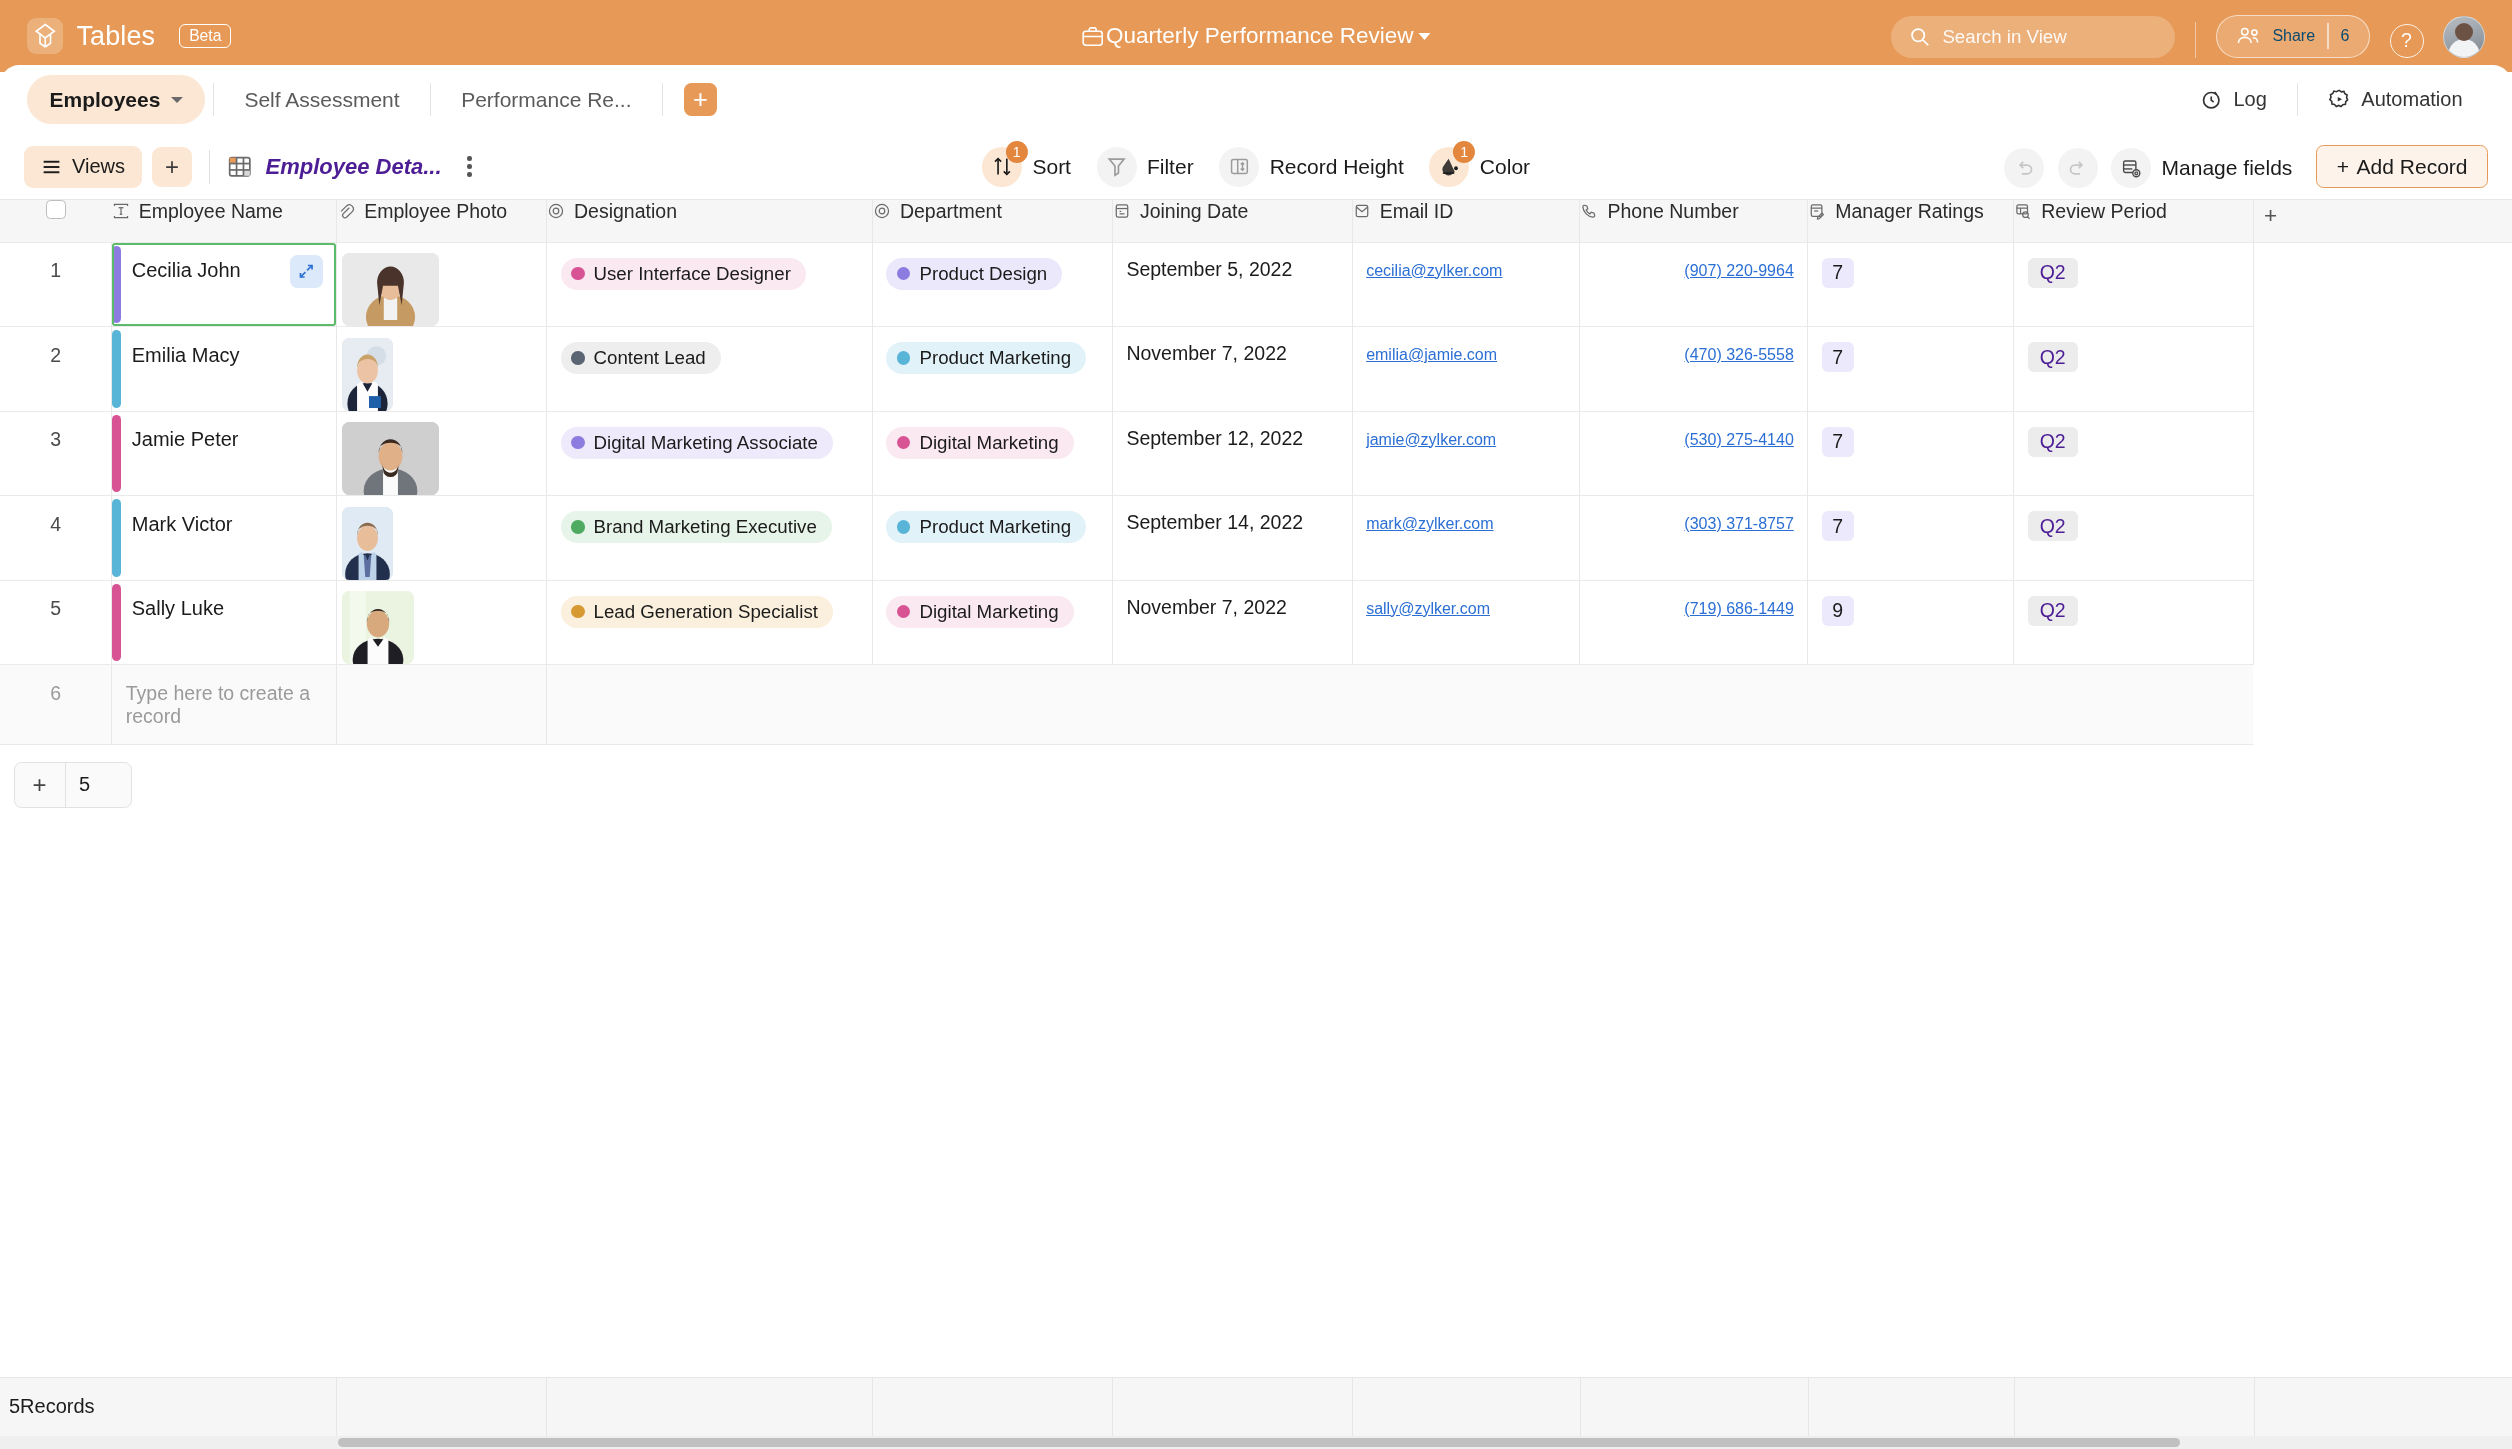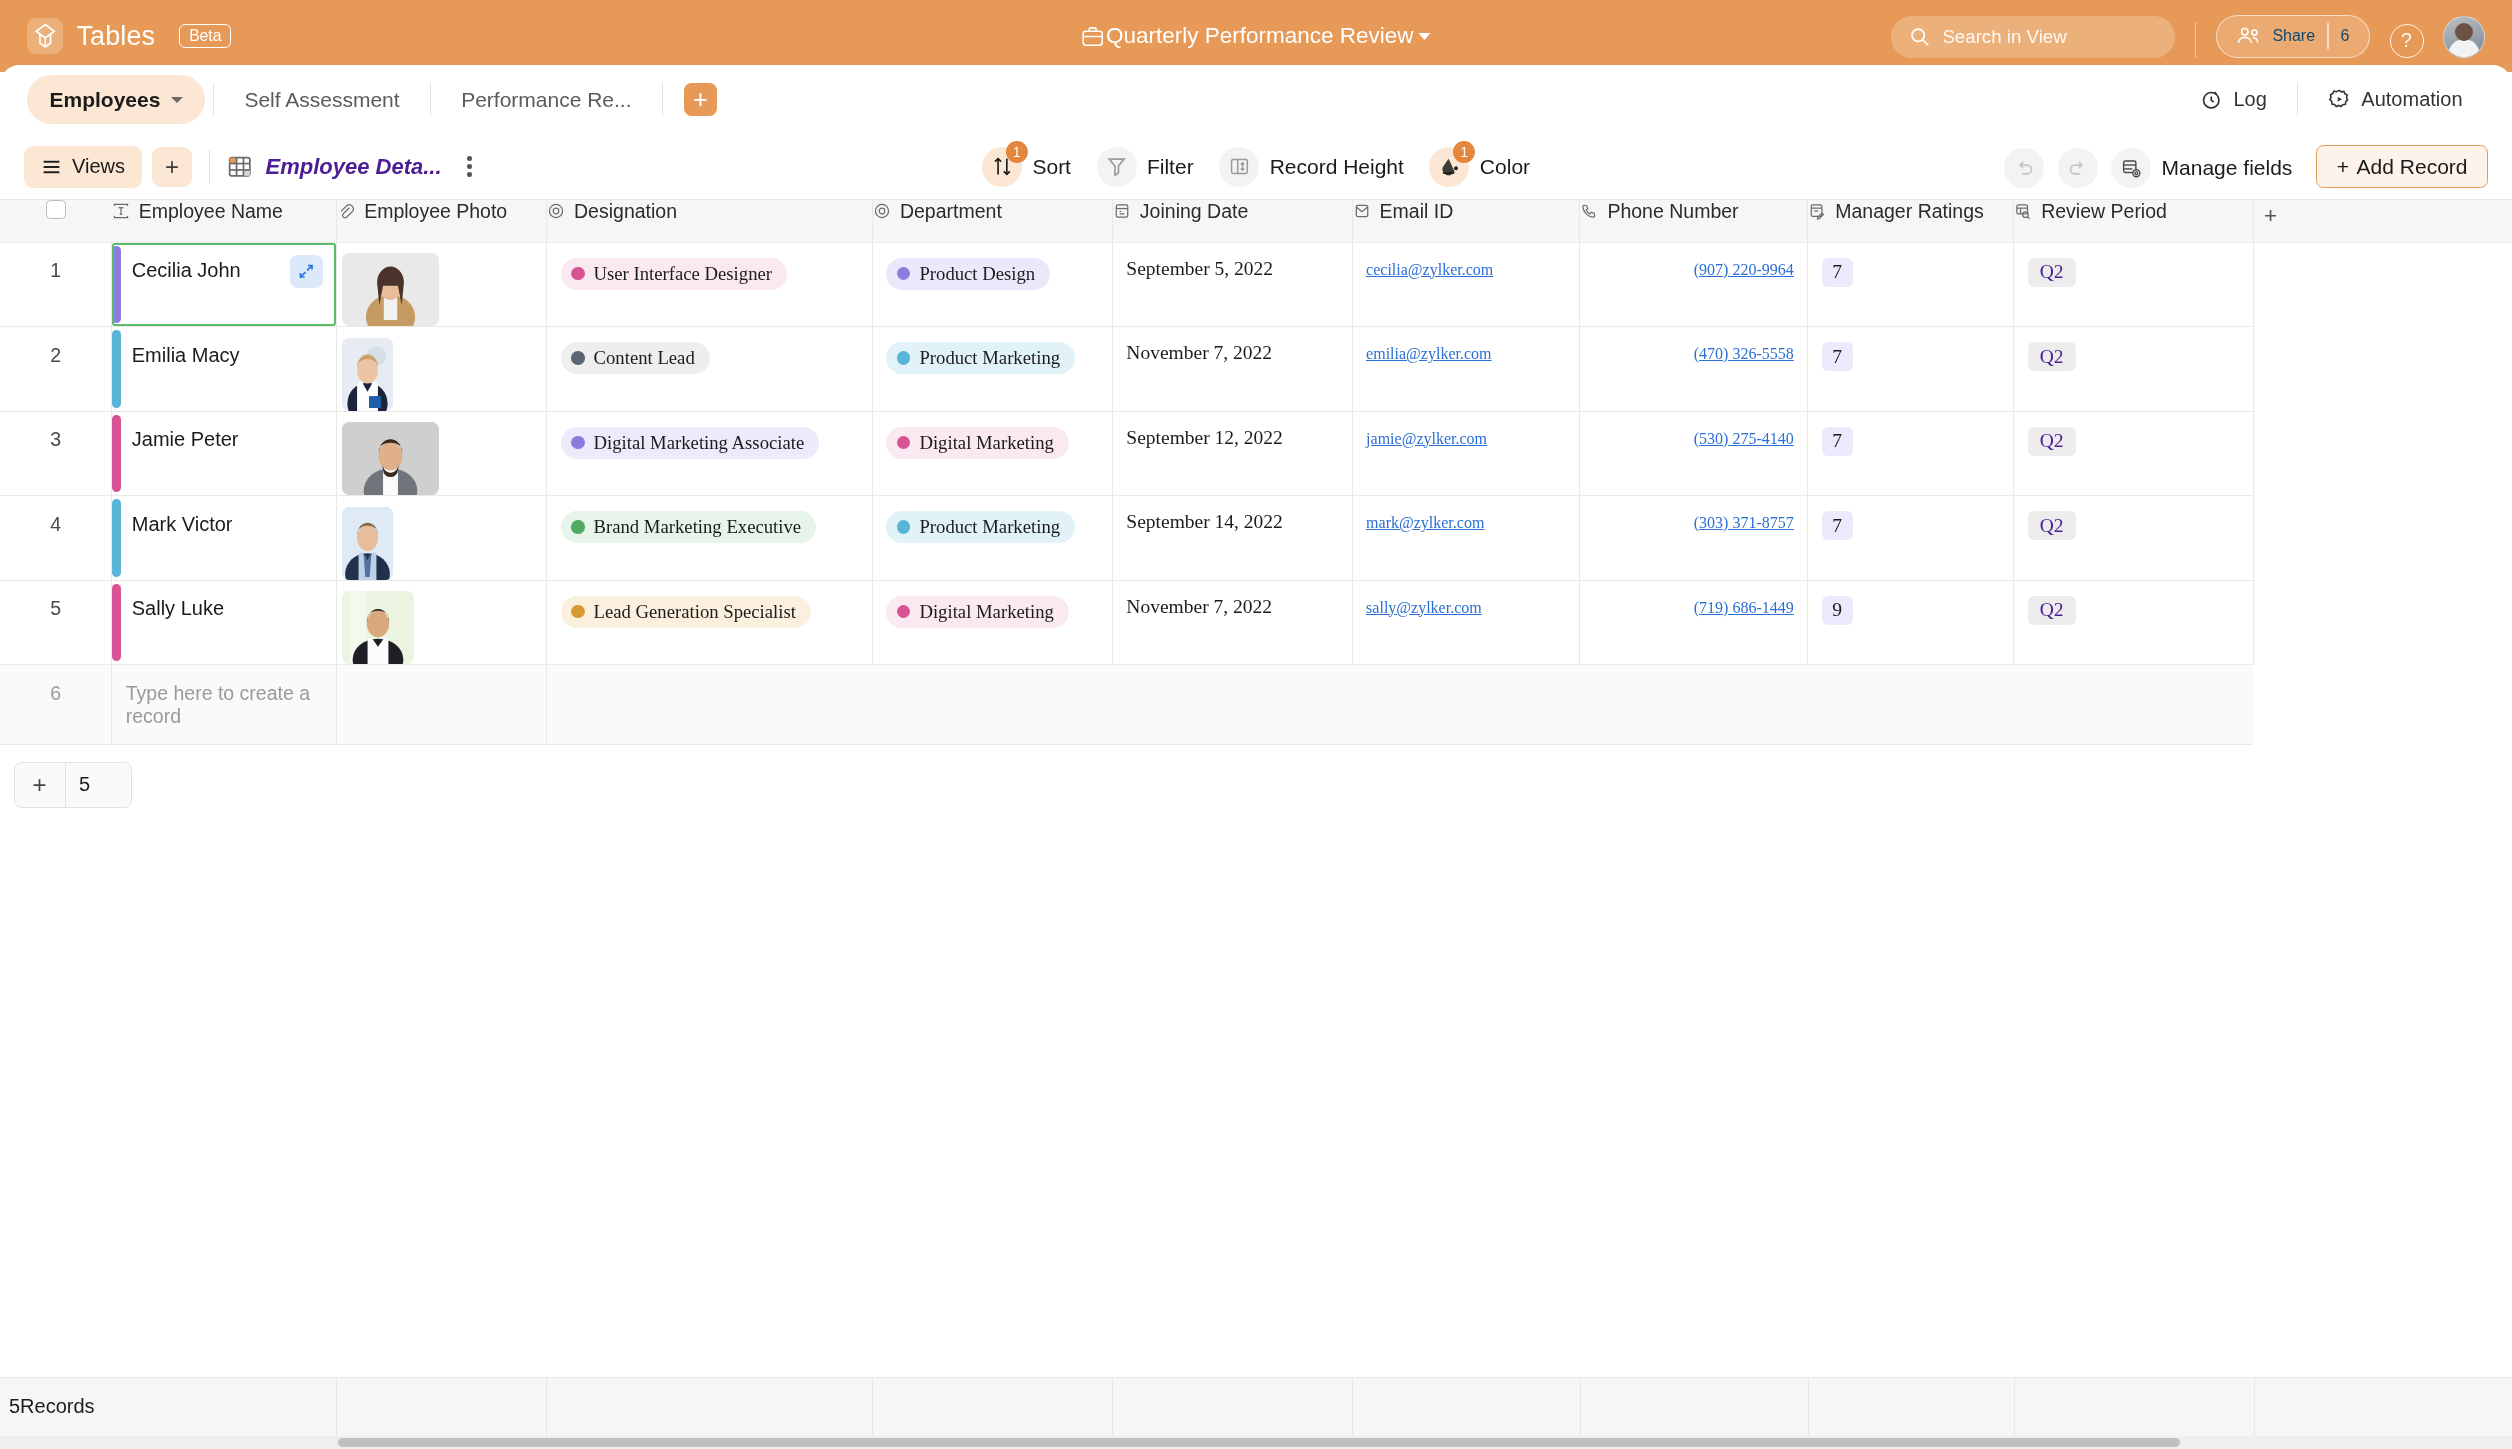--- a/index.html
+++ b/index.html
@@ -184,21 +184,21 @@
   .chk {
     width: 19.5px; height: 19.5px; border: 1.5px solid #bdbdbd; border-radius: 4.5px;
     background: #fff; cursor: pointer;
   }
   .col-add {
     width: 33px; height: 33px; display:flex; align-items:center;
     justify-content:center; font-size: 22.5px; color: #555; cursor: pointer;
   }
 
   tbody td { height: 82px; font-size: 19.5px; color: #1b1b1b; }
-  .cell-pad { padding: 15px 13.5px; font-family: Liberation Serif, serif; }
+  .cell-pad { padding: 15px 13.5px; }
   .rownum {
     text-align: center; color: #4a4a4a; font-size: 19.5px;
     padding-top: 16.5px; position: relative;
   }
   td.c-rownum { border-right: none; }
   td.c-name { position: relative; padding-left: 0; }
   .color-strip {
     position: absolute; left: 0; top: 3px; bottom: 3px; width: 9px;
     border-radius: 4.5px;
   }
@@ -717,21 +717,21 @@
             <span class="tag" style="background:#e2f2f9">
               <span class="dot" style="background:#58b5d8"></span>
               <span>Product Marketing</span>
             </span>
           </div>
         </td>
         <td>
           <div class="cell-pad">November 7, 2022</div>
         </td>
         <td>
-          <div class="cell-pad"><a class="lnk">emilia@zylker.com</a></div>
+          <div class="cell-pad"><a class="lnk">emilia@jamie.com</a></div>
         </td>
         <td>
           <div class="cell-pad phone-cell"><a class="lnk">(470) 326-5558</a></div>
         </td>
         <td>
           <div class="cell-pad"><span class="rating">7</span></div>
         </td>
         <td>
           <div class="cell-pad"><span class="qbadge">Q2</span></div>
         </td>

